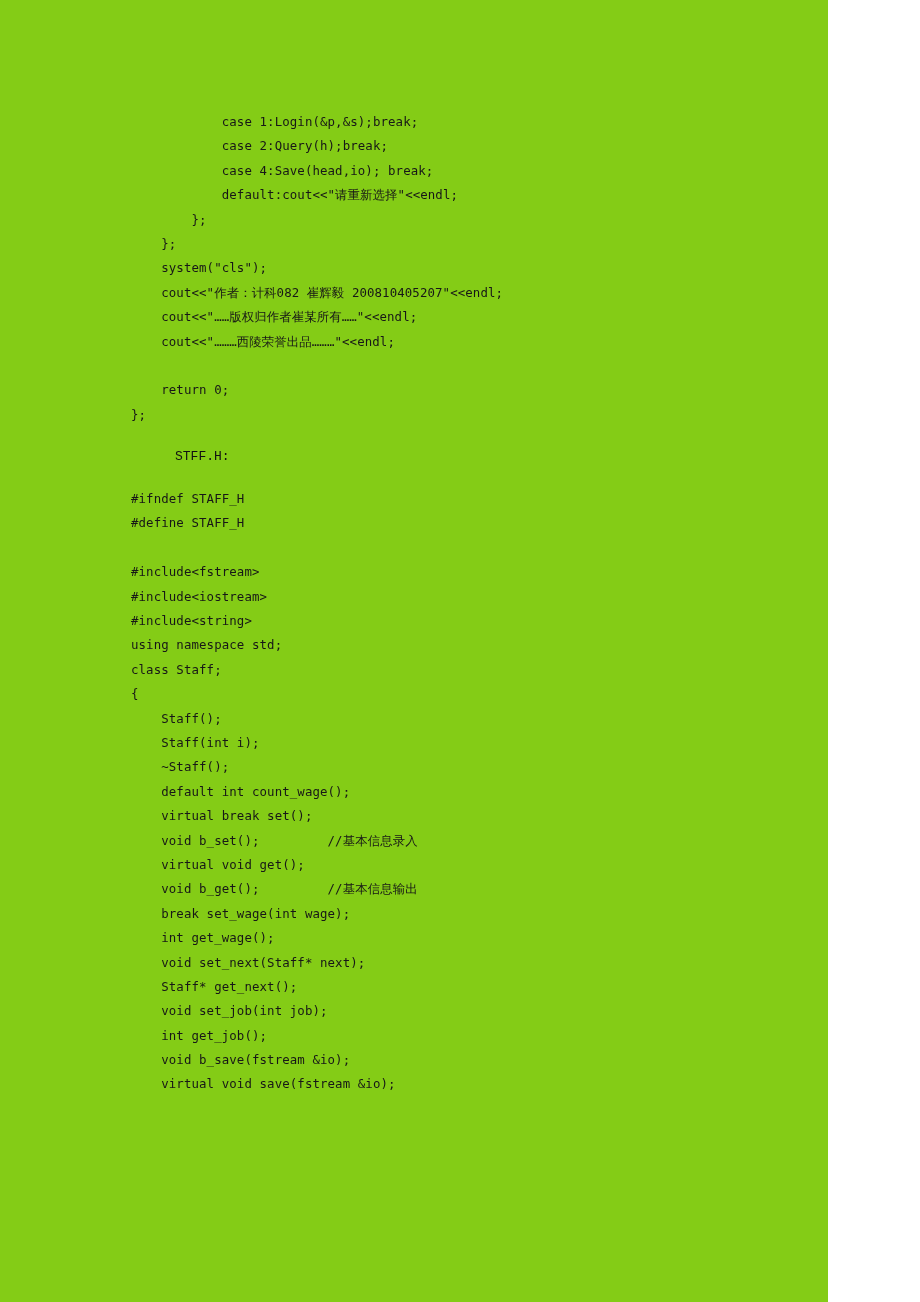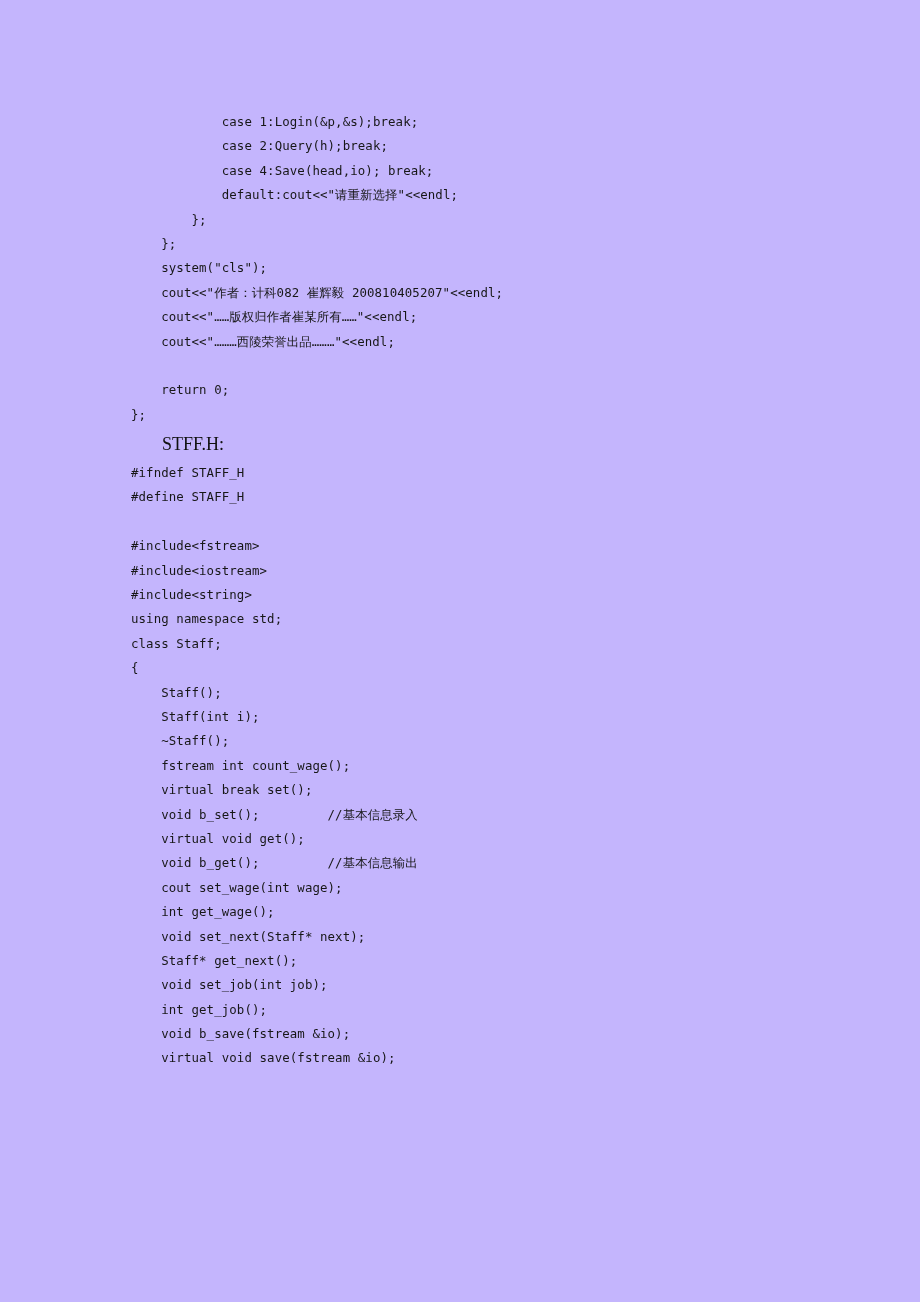--- a/index.html
+++ b/index.html
@@ -16,23 +16,23 @@
     font-family: "Liberation Serif", "DejaVu Serif", serif;
     color: #1a1a1a;
     -webkit-font-smoothing: antialiased;
   }
 
   
   #page {
     position: absolute;
     left: 0;
     top: 0;
-    width: 920px;
+    width: 828px;
     height: 1302px;
-    background: #c4b5fd;
+    background: #84cc16;
   }
 
   #doc-body {
     position: absolute;
     left: 131px;
     top: 110px;
     width: 720px;
   }
 
   
@@ -47,29 +47,29 @@
   }
 
   
   .blank-line {
     height: 24.4px;
     line-height: 24.4px;
   }
 
   
   .section-heading {
-    font-family: Liberation Serif, serif;
-    font-size: 18px;
+    font-family: Liberation Mono, monospace;
+    font-size: 13px;
     line-height: 34px;
     height: 34px;
     padding-left: 31px;
     color: #111111;
     white-space: pre;
     font-weight: 400;
-    margin: 0;
+    margin: 13px;
   }
 </style>
 </head>
 <body>
 
 <div id="page">
   <div id="doc-body">
 
     <div class="code-block" id="main-tail-block">
         <div class="code-line">            case 1:Login(&amp;p,&amp;s);break;</div>
@@ -95,26 +95,26 @@
         <div class="code-line blank-line"></div>
         <div class="code-line">#include&lt;fstream&gt;</div>
         <div class="code-line">#include&lt;iostream&gt;</div>
         <div class="code-line">#include&lt;string&gt;</div>
         <div class="code-line">using namespace std;</div>
         <div class="code-line">class Staff;</div>
         <div class="code-line">{</div>
         <div class="code-line">    Staff();</div>
         <div class="code-line">    Staff(int i);</div>
         <div class="code-line">    ~Staff();</div>
-        <div class="code-line">    fstream int count_wage();</div>
+        <div class="code-line">    default int count_wage();</div>
         <div class="code-line">    virtual break set();</div>
         <div class="code-line">    void b_set();         //基本信息录入</div>
         <div class="code-line">    virtual void get();</div>
         <div class="code-line">    void b_get();         //基本信息输出</div>
-        <div class="code-line">    cout set_wage(int wage);</div>
+        <div class="code-line">    break set_wage(int wage);</div>
         <div class="code-line">    int get_wage();</div>
         <div class="code-line">    void set_next(Staff* next);</div>
         <div class="code-line">    Staff* get_next();</div>
         <div class="code-line">    void set_job(int job);</div>
         <div class="code-line">    int get_job();</div>
         <div class="code-line">    void b_save(fstream &amp;io);</div>
         <div class="code-line">    virtual void save(fstream &amp;io);</div>
       </div>
 
   </div>

